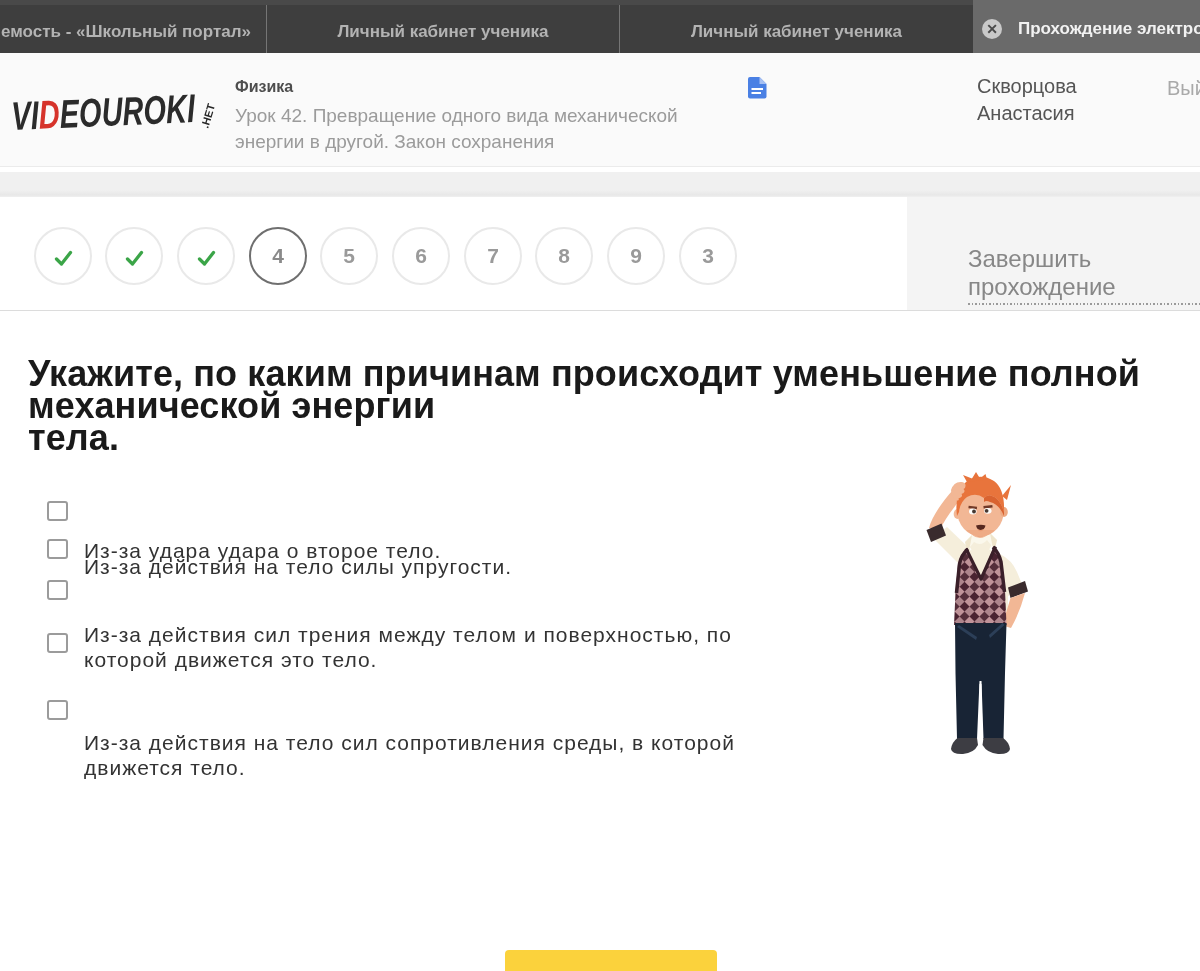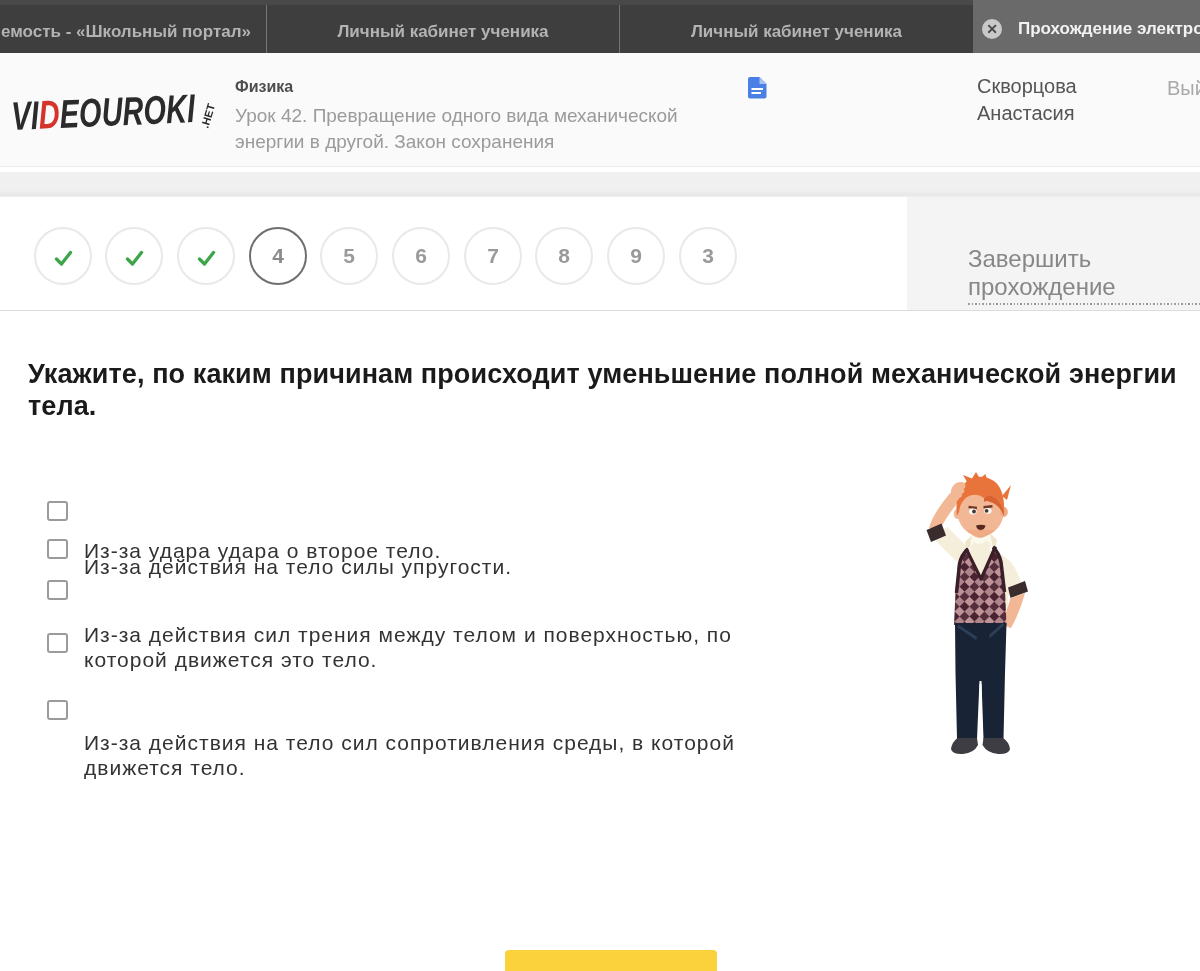--- a/index.html
+++ b/index.html
@@ -47,21 +47,21 @@
     padding-bottom:4px; }
   .finish::after { content:""; position:absolute; left:0; right:0; bottom:0; height:2px;
     background:repeating-linear-gradient(90deg,#9a9a9a 0 1.5px,transparent 1.5px 3.5px); }
   .circ { position:absolute; width:58px; height:58px; border-radius:50%;
     border:2px solid #e9e9e9; background:#fff; top:227px;
     display:flex; align-items:center; justify-content:center;
     font-size:21px; font-weight:bold; color:#9a9a9a; }
   .circ.cur { border-color:#6f6f6f; color:#8a8a8a; }
 
   
-  .question { left:28px; top:358px; width:1160px; font-size:27px; font-weight:bold;
+  .question { left:28px; top:358px; width:1160px; font-size:36px; font-weight:bold;
     color:#1a1a1a; line-height:32px; letter-spacing:0.1px; }
   .cb { position:absolute; width:21px; height:20px; border:2px solid #9b9b9b;
     border-radius:3px; background:#fff; }
   .lbl { position:absolute; left:84px; font-size:21px; line-height:25px; color:#333; letter-spacing:1px; }
   .ybtn { left:505px; top:950px; width:212px; height:40px; background:#fbd23c;
     border-radius:4px; }
 </style>
 </head>
 <body>
 <div class="page">

